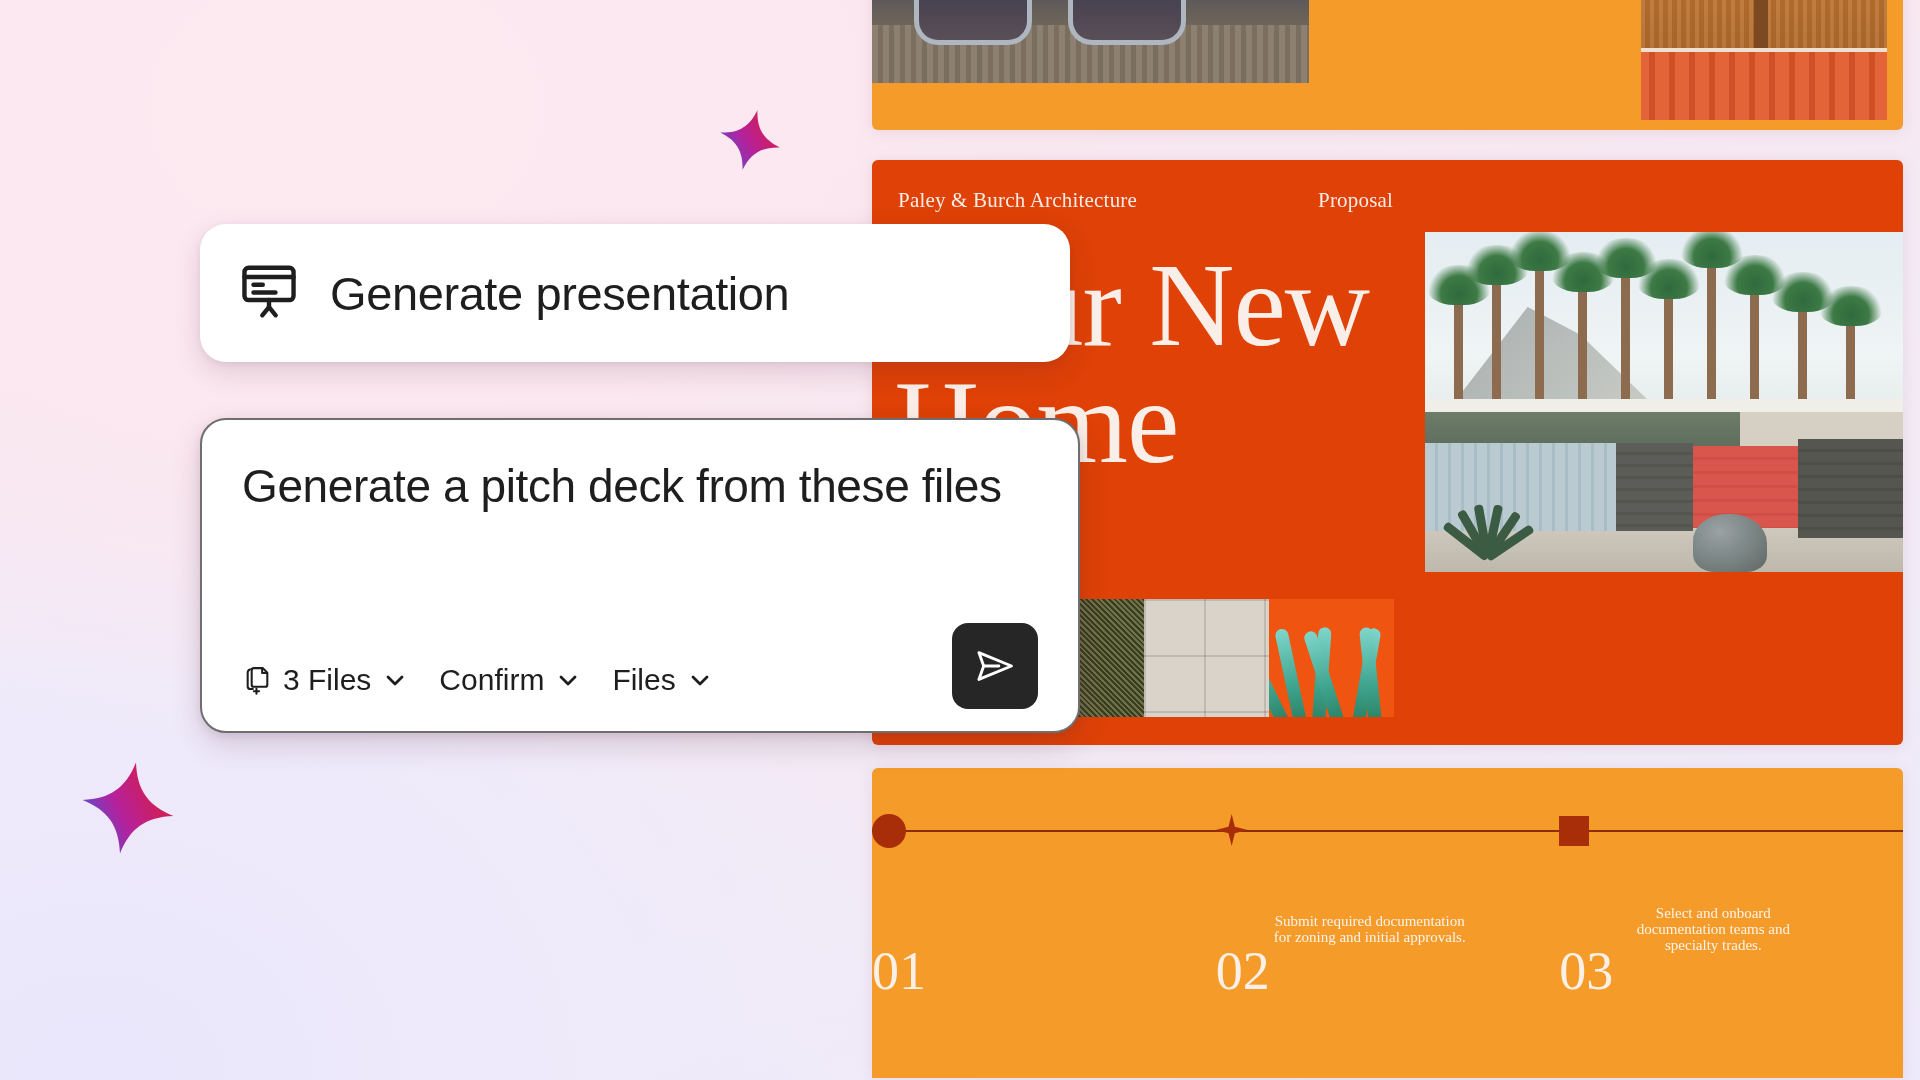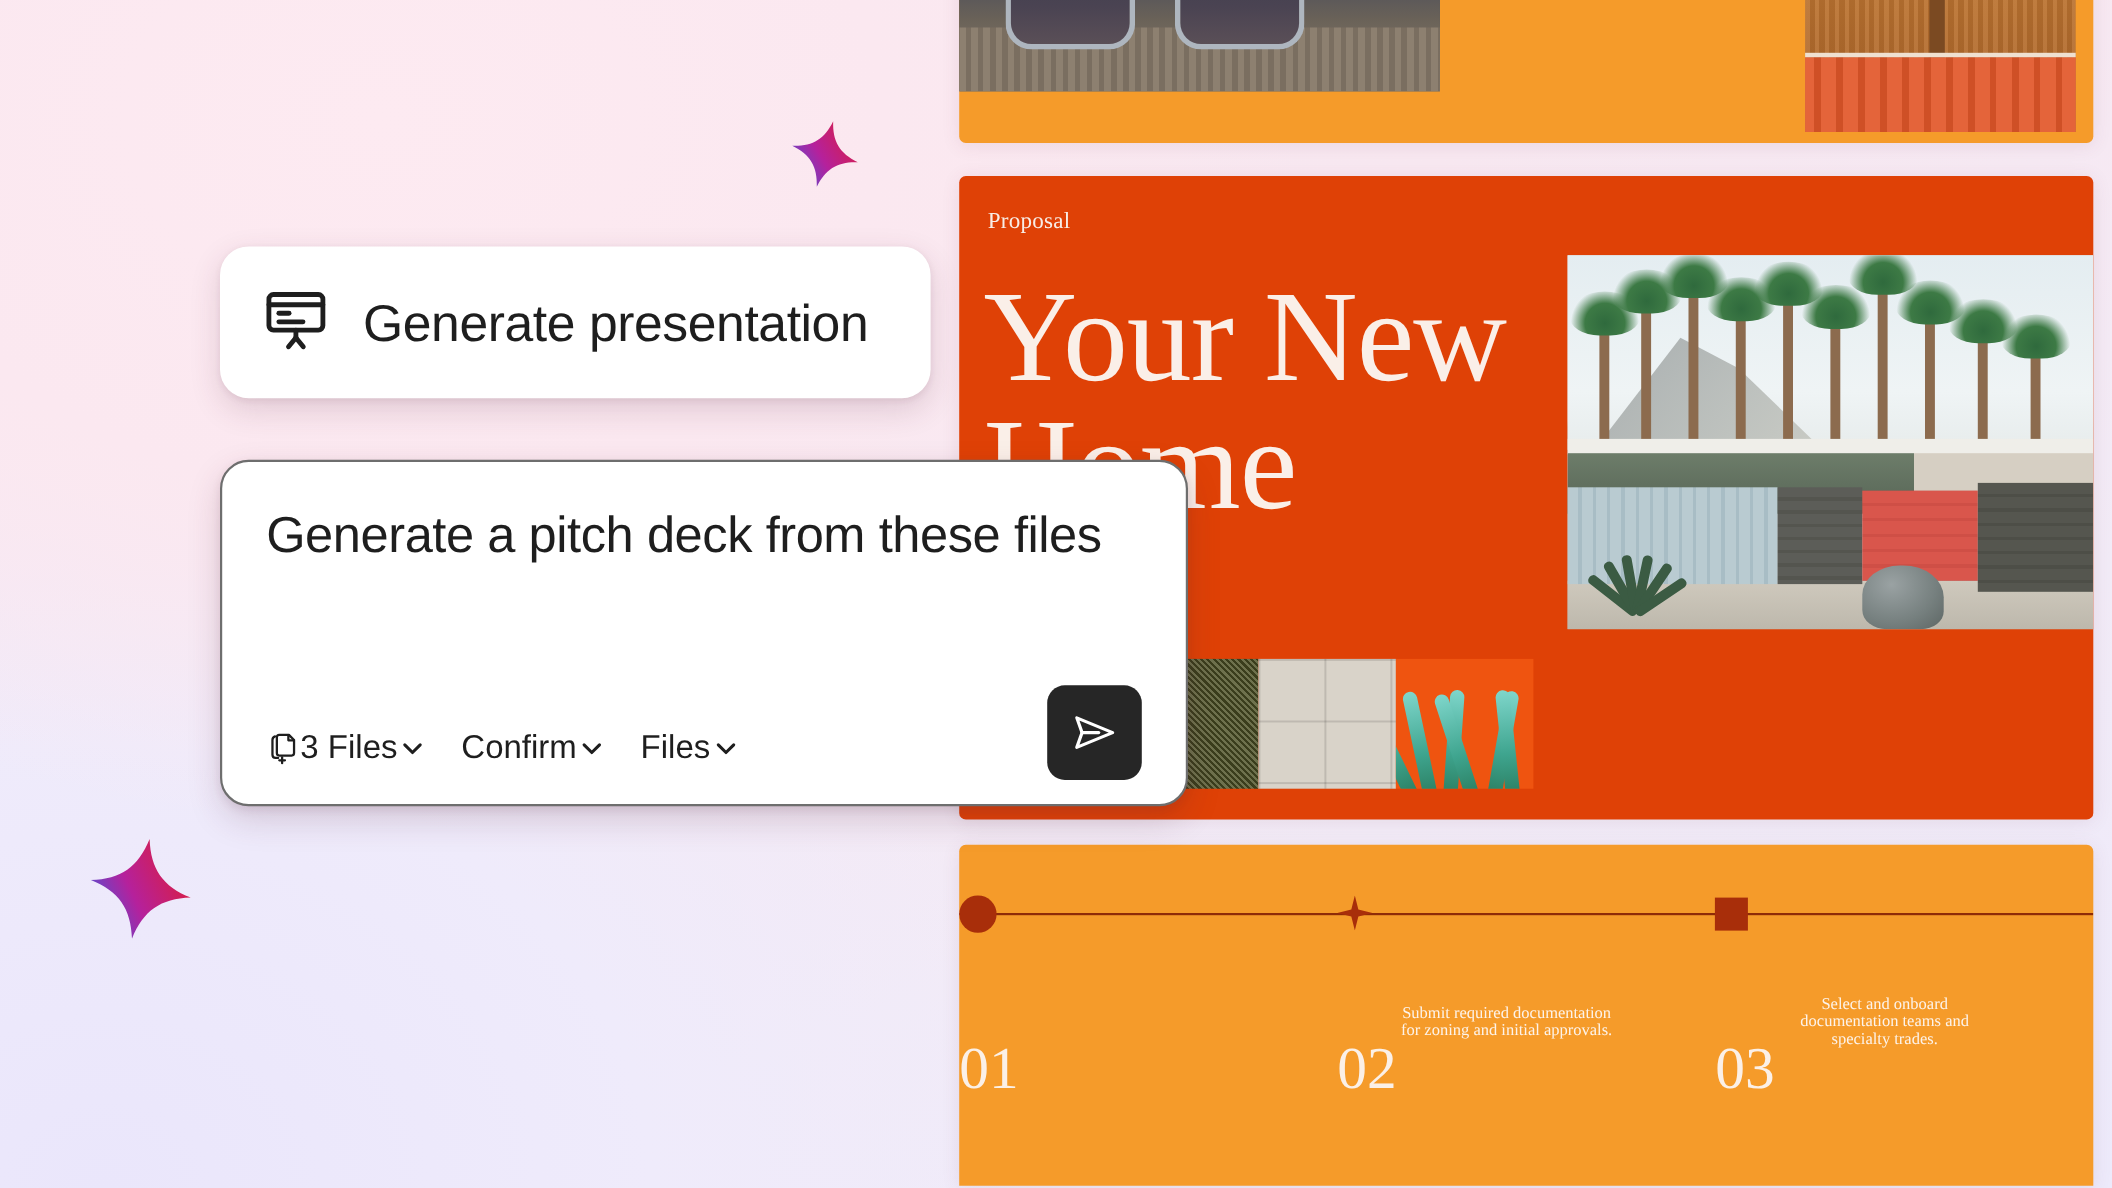--- a/index.html
+++ b/index.html
@@ -224,21 +224,21 @@
     font-family: "Liberation Serif", serif;
     font-size: 15px;
     line-height: 1.08;
     color: #FDF3EA;
   }
 
   
   .card-suggestion {
     position: absolute;
     left: 200px; top: 224px;
-    width: 646px; height: 138px;
+    width: 870px; height: 138px;
     background: #FFFFFF;
     border-radius: 26px;
     box-shadow: 0 10px 28px rgba(86, 40, 60, .16), 0 2px 6px rgba(86,40,60,.08);
     display: flex;
     align-items: center;
     padding-left: 38px;
     z-index: 6;
   }
   .card-suggestion .icon-presentation { flex: 0 0 auto; margin-right: 30px; }
   .card-suggestion .label {
@@ -266,21 +266,21 @@
     letter-spacing: -.4px;
   }
   .prompt-toolbar {
     position: absolute;
     left: 40px; bottom: 34px;
     right: 40px;
     display: flex;
     align-items: center;
   }
   .chip {
-    display: flex; align-items: center; 
+    display: flex; align-items: center; gap: 10px;
     font-size: 30px; color: #1E1E1E;
     margin-right: 30px;
     background: transparent;
     border: none;
     cursor: pointer;
     font-family: inherit;
     white-space: nowrap;
   }
   .chip .chev { display:flex; }
   .send-btn {
@@ -314,20 +314,21 @@
       </div>
       <div class="photo-b">
         <div class="wood"></div>
         <div class="post"></div>
         <div class="sofa"></div>
       </div>
     </div>
 
     <div class="slide slide-hero">
       <div class="hero-head">
+        <span class="brand">Paley &amp; Burch Architecture</span>
         <span>Proposal</span>
       </div>
 
       <div class="hero-title">Your New Home</div>
 
       <div class="hero-photo">
         <div class="hp-sky"></div>
         <div class="hp-mtn"></div>
         <div class="palm" style="left:6%;  top:16%; height:36%;"></div>
         <div class="palm" style="left:14%; top:10%; height:42%;"></div>

